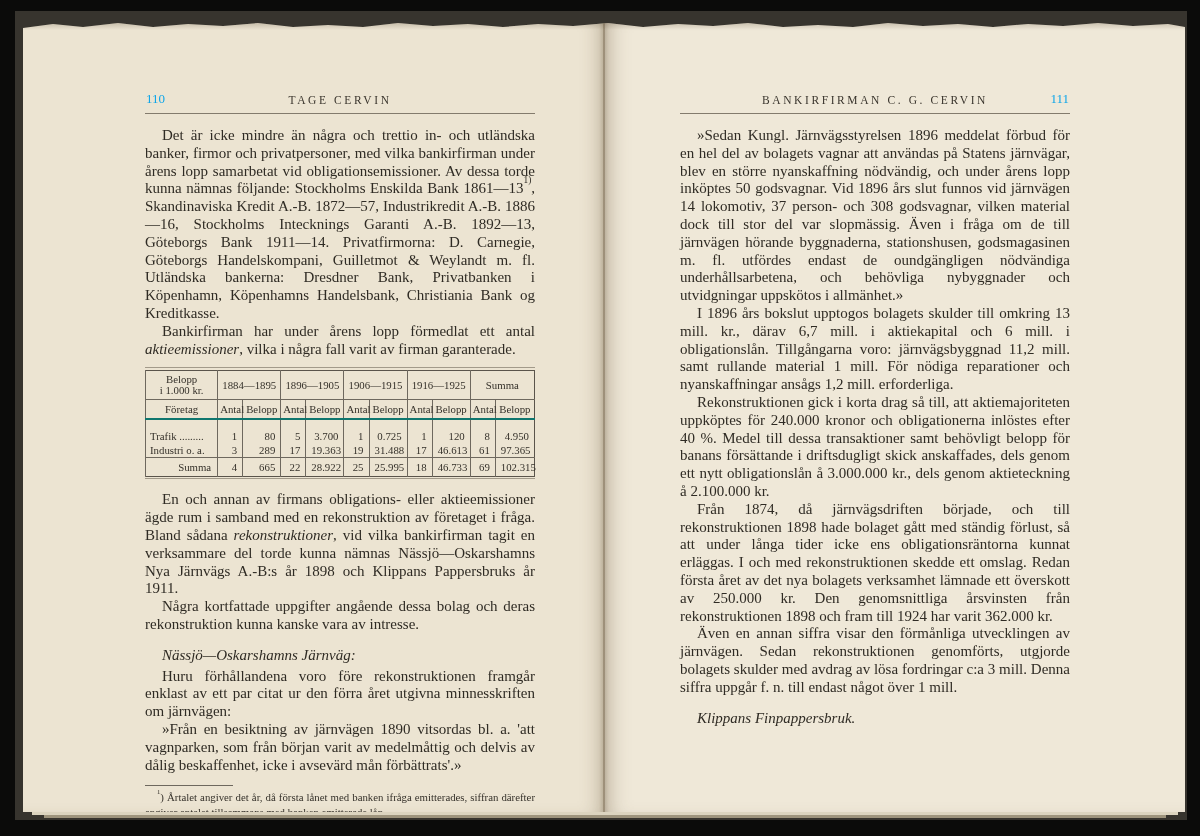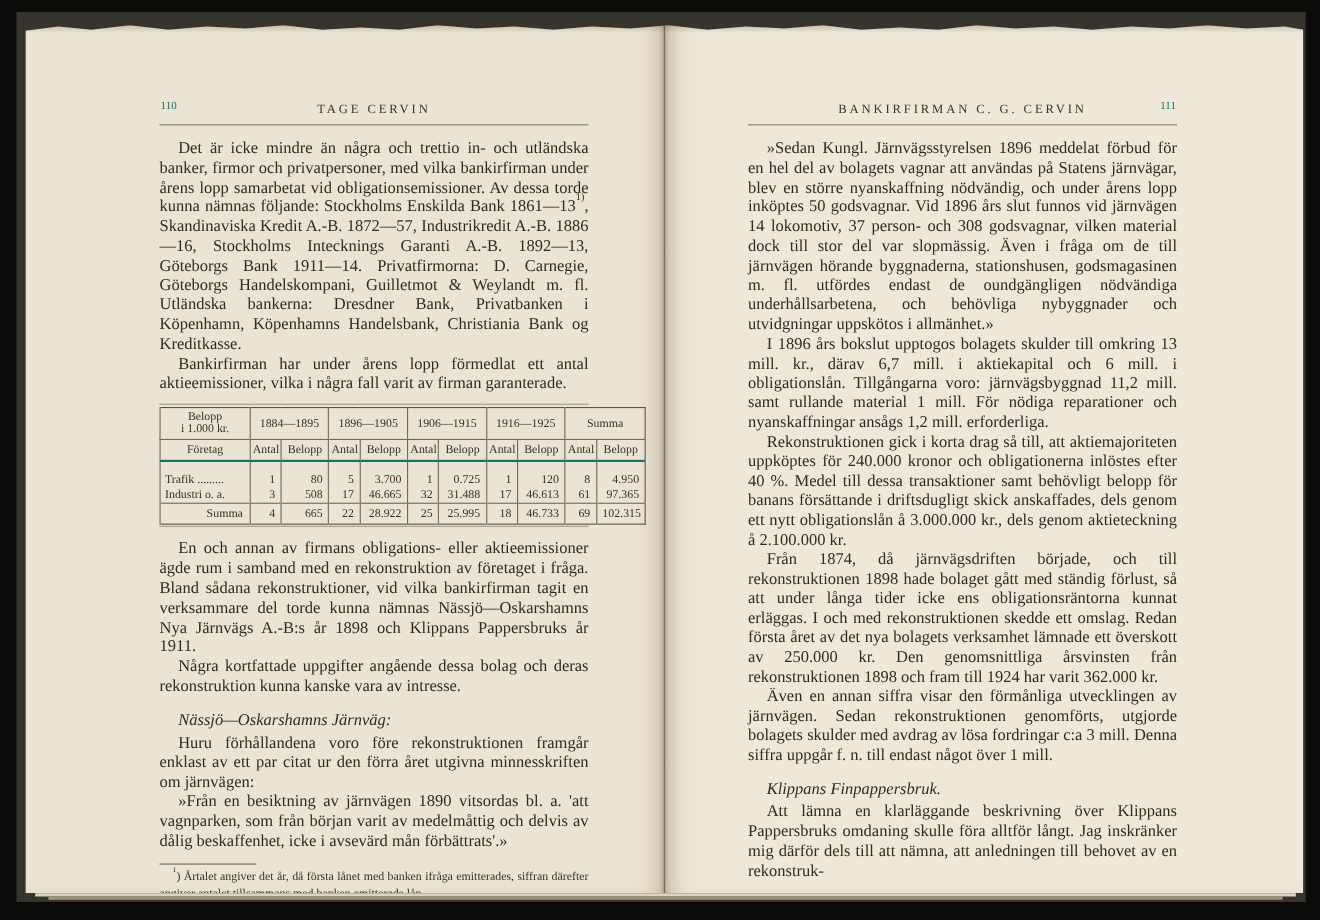--- a/index.html
+++ b/index.html
@@ -15,32 +15,32 @@
   .pageface{position:absolute;top:0;height:100%;}
   .pl{left:0;width:581px;background:#ece4d2;box-shadow:inset -16px 0 20px -13px rgba(95,75,45,.38);}
   .pr{left:581px;width:581px;background:#efe8d8;box-shadow:inset 18px 0 22px -15px rgba(95,75,45,.42);}
   .gutter{position:absolute;left:576px;top:0;width:10px;height:100%;z-index:4;
     background:linear-gradient(90deg,rgba(70,55,30,0) 0%,rgba(70,55,30,.10) 38%,rgba(80,62,35,.55) 50%,rgba(70,55,30,.10) 62%,rgba(70,55,30,0) 100%);}
   .content{position:absolute;width:390px;color:#2f2b24;z-index:3;}
   .content-left{left:122px;top:72px;}
   .content-right{left:657px;top:72px;}
   .pghead{position:relative;height:15px;}
   .running{display:block;text-align:center;font-size:11.5px;letter-spacing:2.6px;color:#3a352d;line-height:15px;}
-  .pagenum{position:absolute;top:-2px;font-size:10px;color:#0f766e;}
+  .pagenum{position:absolute;top:-2px;font-size:13px;color:#0ea5e9;}
   .pn-left{left:1px;}
   .pn-right{right:1px;}
   .headrule{border-top:1px solid #837b6d;margin-top:5px;}
   .body{margin-top:13px;font-size:15px;line-height:17.8px;text-align:justify;}
   .para{margin:0;text-indent:17px;}
   .subheading{margin:13px 0 3px;text-indent:17px;font-style:italic;}
-  .it{}
+  .it{font-style:italic;}
   sup{font-size:62%;line-height:0;position:relative;top:-0.45em;}
   
   .tblwrap{margin:9px 0 12px;border-top:1px solid #a29a8a;border-bottom:1px solid #a29a8a;padding:1.5px 0;}
-  table.tbl{width:442px;table-layout:fixed;border-collapse:collapse;
+  table.tbl{width:390px;table-layout:fixed;border-collapse:collapse;
     border:1px solid #5a544b;font-size:10.8px;color:#35312a;}
   .tbl th,.tbl td{border-left:1px solid #6e6albyte;}
   .tbl th,.tbl td{border-left:1px solid #6e685e;font-weight:normal;padding:0 4px;}
   .tbl tr.h1 th{padding:3px 2px 2px;text-align:center;line-height:11.5px;border-bottom:1px solid #6e685e;}
   .tbl tr.h2 th{padding:3px 2px;text-align:center;border-bottom:2px solid #0f766e;}
   .tbl td{padding:1.5px 5px 1px;}
   .tbl tr.r1 td{padding-top:10px;}
   .tbl td.lab{text-align:left;padding-left:4px;}
   .tbl td.num{text-align:right;}
   .tbl tr.sum td{border-top:1px solid #6e685e;padding-top:2.5px;padding-bottom:3px;}
@@ -124,24 +124,24 @@
             <td class="num">1</td>
             <td class="num">0.725</td>
             <td class="num">1</td>
             <td class="num">120</td>
             <td class="num">8</td>
             <td class="num">4.950</td>
           </tr>
           <tr>
             <td class="lab">Industri o. a.</td>
             <td class="num">3</td>
-            <td class="num">508</td>
+            <td class="num">289</td>
             <td class="num">17</td>
-            <td class="num">46.665</td>
-            <td class="num">32</td>
+            <td class="num">19.363</td>
+            <td class="num">19</td>
             <td class="num">31.488</td>
             <td class="num">17</td>
             <td class="num">46.613</td>
             <td class="num">61</td>
             <td class="num">97.365</td>
           </tr>
           <tr class="sum">
             <td class="lab">Summa</td>
             <td class="num">4</td>
             <td class="num">665</td>
@@ -179,17 +179,16 @@
       </div>
       <div class="headrule"></div>
 
       <div class="body">
           <p class="para"><span>»Sedan Kungl. Järnvägsstyrelsen 1896 meddelat förbud för en hel del av bolagets vagnar att användas på Statens järnvägar, blev en större nyanskaffning nödvändig, och under årens lopp inköptes 50 godsvagnar.  Vid 1896 års slut funnos vid järnvägen 14 lokomotiv, 37 person- och 308 godsvagnar, vilken material dock till stor del var slopmässig.  Även i fråga om de till järnvägen hörande byggnaderna, stationshusen, godsmagasinen m. fl. utfördes endast de oundgängligen nödvändiga underhållsarbetena, och behövliga nybyggnader och utvidgningar uppskötos i allmänhet.»</span></p>
           <p class="para"><span>I 1896 års bokslut upptogos bolagets skulder till omkring 13 mill. kr., därav 6,7 mill. i aktiekapital och 6 mill. i obligationslån.  Tillgångarna voro: järnvägsbyggnad 11,2 mill. samt rullande material 1 mill.  För nödiga reparationer och nyanskaffningar ansågs 1,2 mill. erforderliga.</span></p>
           <p class="para"><span>Rekonstruktionen gick i korta drag så till, att aktiemajoriteten uppköptes för 240.000 kronor och obligationerna inlöstes efter 40 %. Medel till dessa transaktioner samt behövligt belopp för banans försättande i driftsdugligt skick anskaffades, dels genom ett nytt obligationslån å 3.000.000 kr., dels genom aktieteckning å 2.100.000 kr.</span></p>
           <p class="para"><span>Från 1874, då järnvägsdriften började, och till rekonstruktionen 1898 hade bolaget gått med ständig förlust, så att under långa tider icke ens obligationsräntorna kunnat erläggas.  I och med rekonstruktionen skedde ett omslag.  Redan första året av det nya bolagets verksamhet lämnade ett överskott av 250.000 kr.  Den genomsnittliga årsvinsten från rekonstruktionen 1898 och fram till 1924 har varit 362.000 kr.</span></p>
           <p class="para"><span>Även en annan siffra visar den förmånliga utvecklingen av järnvägen.  Sedan rekonstruktionen genomförts, utgjorde bolagets skulder med avdrag av lösa fordringar c:a 3 mill.  Denna siffra uppgår f. n. till endast något över 1 mill.</span></p>
           <p class="subheading"><span class="it">Klippans Finpappersbruk.</span></p>
-          <p class="para"><span>Att lämna en klarläggande beskrivning över Klippans Pappersbruks omdaning skulle föra alltför långt.  Jag inskränker mig därför dels till att nämna, att anledningen till behovet av en rekonstruk-</span></p>
         </div>
     </div>
   </div>
 </div>
 
 </body></html>

